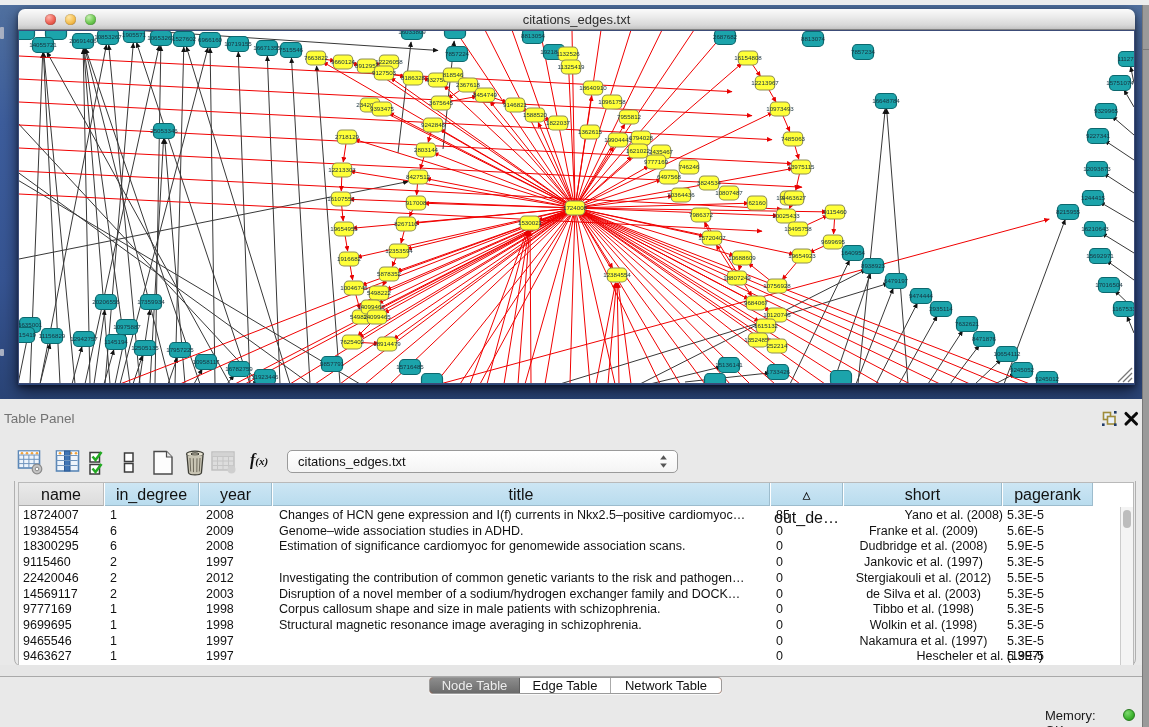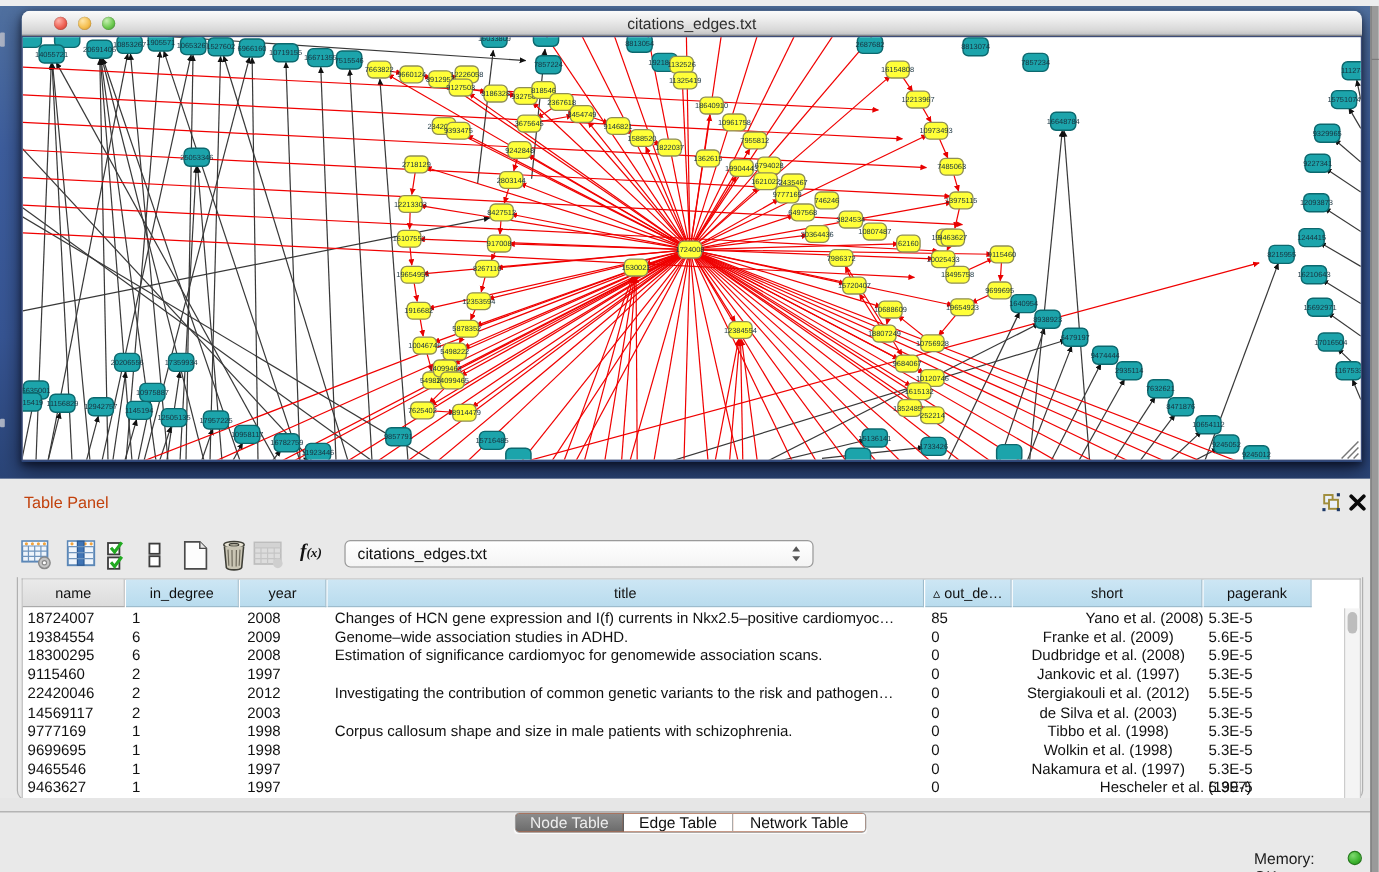--- a/index.html
+++ b/index.html
@@ -12,30 +12,30 @@
 .tl.yel{left:47px;background:radial-gradient(circle at 35% 30%,#ffe6a8,#f5bf4f 55%,#d3912a);box-shadow:inset 0 0 1px rgba(0,0,0,.5)}
 .tl.grn{left:67px;background:radial-gradient(circle at 35% 30%,#c7f0b2,#6cc94f 55%,#3f9431);box-shadow:inset 0 0 1px rgba(0,0,0,.5)}
 .canvas{position:absolute;left:1px;top:22px;background:#fff;display:block;box-shadow:0 0 0 1px #3c4c78}
 .k{stroke:#383838;stroke-width:1.0}
 .r{stroke:#f00000;stroke-width:1.0}
 .nt{fill:#1ca4ab;stroke:#0c686e;stroke-width:1.2}
 .ny{fill:#ffff38;stroke:#8f8f55;stroke-width:1.1}
 .nl{font-size:6.2px;fill:#18323e;text-anchor:middle}
 .notch{position:absolute;left:0;width:4px;background:#aab2c4;border-radius:1px}
 .tph{position:absolute;left:0;top:399px;width:1142px;height:32px;background:#e9e9e9}
-.tph .t{position:absolute;left:20px;top:12px;font-size:13.5px;color:#c2410c}
+.tph .t{position:absolute;left:4px;top:12px;font-size:13.5px;color:#737373}
 .toolbar{position:absolute;left:0;top:433px;width:1142px;height:48px;background:#e9e9e9}
 .tbi{position:absolute;top:16px}
 .fx{position:absolute;left:250px;top:18px;font-size:16px;font-style:italic;font-family:"Liberation Serif",serif;color:#111;font-weight:bold}
 .fx i{font-size:11px}
 .combo{position:absolute;left:287px;top:17px;width:391px;height:23px;background:linear-gradient(180deg,#fff,#f4f4f4);border:1px solid #9a9a9a;border-radius:5px;font-size:13px;color:#111;line-height:21px;padding-left:10px}
 .arr2{position:absolute;right:9px;top:3px}
 .panel{position:absolute;left:14px;top:437px;width:1122px;height:230px;background:#e9e9e9;border:1px solid #b0b0b0;border-radius:8px}
 .tablewrap{position:absolute;left:18px;top:482px;width:1116px;height:183px;background:#fff;border:1px solid #b9b9b9;border-bottom:none}
-.hcell{position:absolute;top:0;height:23px;background:linear-gradient(180deg,#cde6f4,#b9dcee);border-right:1px solid #9dbccd;border-bottom:1px solid #9dbccd;font-size:12px;text-align:center;line-height:23px;color:#111}
+.hcell{position:absolute;top:0;height:23px;background:linear-gradient(180deg,#cde6f4,#b9dcee);border-right:1px solid #9dbccd;border-bottom:1px solid #9dbccd;font-size:16px;text-align:center;line-height:23px;color:#111}
 .hcell.gray{background:linear-gradient(180deg,#eaeaea,#dcdcdc);border-right:1px solid #bbb;border-bottom:1px solid #aaa}
 .trow{position:absolute;left:0;width:100%;height:16px;font-size:12.5px;color:#111}
 .trow span{position:absolute;white-space:nowrap;top:0}
 .vsb{position:absolute;left:1101px;top:24px;width:13px;height:158px;background:#f4f4f4;border-left:1px solid #ccc}
 .vsb .th{position:absolute;left:2px;top:3px;width:8px;height:18px;border-radius:4px;background:#bdbdbd}
 .band{position:absolute;left:0;top:665px;width:1142px;height:12px;background:#e6e6e6;border-bottom:1px solid #a9a9a9}
 .tabs{position:absolute;left:429px;top:677px;height:17px;border-radius:4px;overflow:hidden;border:1px solid #9a9a9a;display:flex;background:#c2410c;box-shadow:0 1px 1px rgba(255,255,255,.8)}
 .tab{height:100%;font-size:13px;text-align:center;line-height:16px;color:#111;background:#fff;border-right:1px solid #aaa}
 .tab.sel{background:linear-gradient(180deg,#8d8d8d,#6b6b6b);color:#ededed;border-right:1px solid #5f5f5f}
 .status{position:absolute;left:0;top:695px;width:1014px;height:32px;background:#e9e9e9}
@@ -699,37 +699,39 @@
 <span style="left:187px">2012</span>
 <span style="left:260px">Investigating the contribution of common genetic variants to the risk and pathogen…</span>
 <span style="left:757px">0</span>
 <span style="left:825px;width:159px;text-align:center">Stergiakouli et al. (2012)</span>
 <span style="left:988px">5.5E-5</span>
 </div>
 <div class="trow" style="top:104px">
 <span style="left:4px">14569117</span>
 <span style="left:91px">2</span>
 <span style="left:187px">2003</span>
+<span style="left:260px">Disruption of a novel member of a sodium/hydrogen exchanger family and DOCK…</span>
 <span style="left:757px">0</span>
 <span style="left:825px;width:159px;text-align:center">de Silva et al. (2003)</span>
 <span style="left:988px">5.3E-5</span>
 </div>
 <div class="trow" style="top:119px">
 <span style="left:4px">9777169</span>
 <span style="left:91px">1</span>
 <span style="left:187px">1998</span>
 <span style="left:260px">Corpus callosum shape and size in male patients with schizophrenia.</span>
 <span style="left:757px">0</span>
 <span style="left:825px;width:159px;text-align:center">Tibbo et al. (1998)</span>
 <span style="left:988px">5.3E-5</span>
 </div>
 <div class="trow" style="top:135px">
 <span style="left:4px">9699695</span>
 <span style="left:91px">1</span>
 <span style="left:187px">1998</span>
+<span style="left:260px">Structural magnetic resonance image averaging in schizophrenia.</span>
 <span style="left:757px">0</span>
 <span style="left:825px;width:159px;text-align:center">Wolkin et al. (1998)</span>
 <span style="left:988px">5.3E-5</span>
 </div>
 <div class="trow" style="top:151px">
 <span style="left:4px">9465546</span>
 <span style="left:91px">1</span>
 <span style="left:187px">1997</span>
 <span style="left:757px">0</span>
 <span style="left:825px;width:159px;text-align:center">Nakamura et al. (1997)</span>

